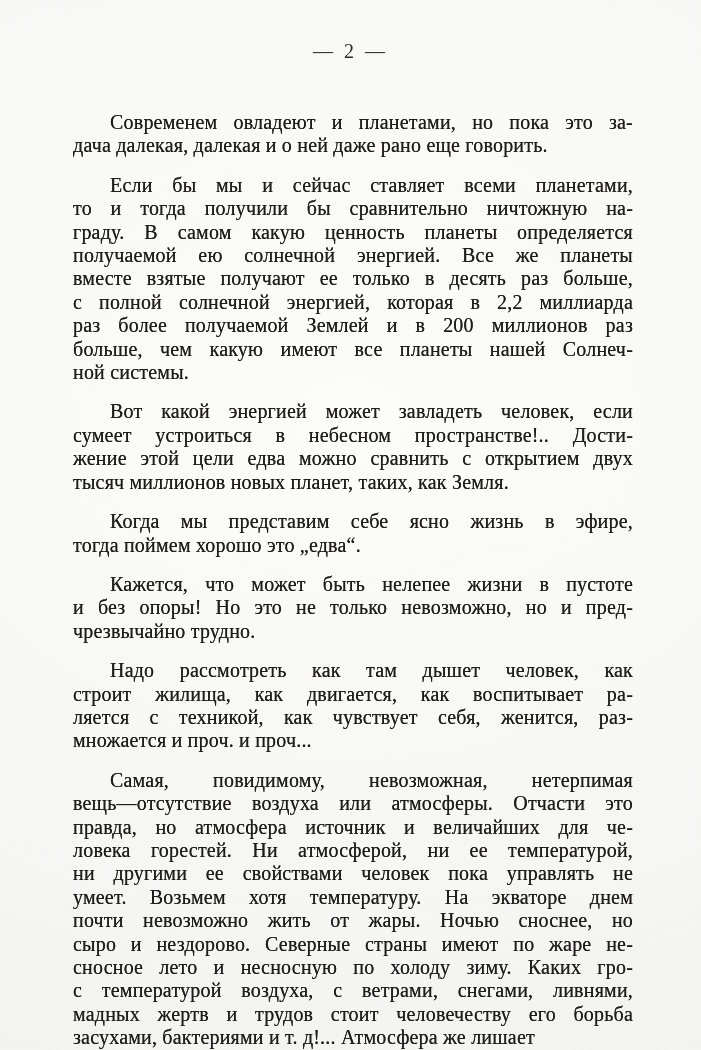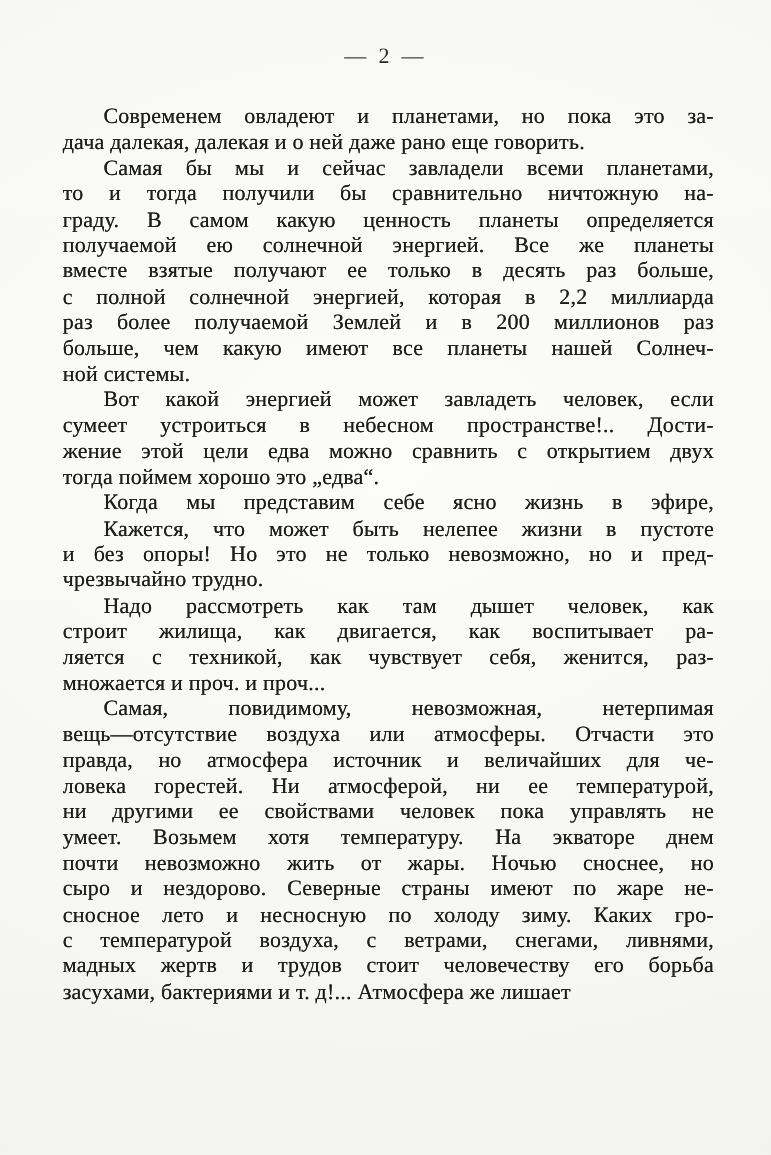--- a/index.html
+++ b/index.html
@@ -34,21 +34,21 @@
     letter-spacing: 3px;
     color: #2a2927;
   }
   .text-block {
     position: absolute;
     left: 57px;
     top: 95px;
     width: 592px;
   }
   .paragraph {
-    margin: 0;
+    margin: 16px;
     padding: 0;
   }
   .line {
     font-size: 20px;
     line-height: 23.4px;
     letter-spacing: 0.2px;
     white-space: normal;
     text-align: justify;
     text-align-last: justify;
     text-shadow: 0 0 0.45px rgba(20, 19, 17, 0.85);
@@ -64,38 +64,39 @@
 <body>
 
 <div class="page">
   <div class="page-number">— 2 —</div>
   <div class="text-block" id="text-block">
       <div class="paragraph">
         <div class="line para-start">Современем овладеют и планетами, но пока это за-</div>
         <div class="line para-end">дача далекая, далекая и о ней даже рано еще говорить.</div>
       </div>
       <div class="paragraph">
-        <div class="line para-start">Самая бы мы и сейчас завладели всеми планетами,</div>
+        <div class="line para-start">Если бы мы и сейчас ставляет всеми планетами,</div>
         <div class="line">то и тогда получили бы сравнительно ничтожную на-</div>
         <div class="line">граду. В самом какую ценность планеты определяется</div>
         <div class="line">получаемой ею солнечной энергией. Все же планеты</div>
         <div class="line">вместе взятые получают ее только в десять раз больше,</div>
         <div class="line">с полной солнечной энергией, которая в 2,2 миллиарда</div>
         <div class="line">раз более получаемой Землей и в 200 миллионов раз</div>
         <div class="line">больше, чем какую имеют все планеты нашей Солнеч-</div>
         <div class="line para-end">ной системы.</div>
       </div>
       <div class="paragraph">
         <div class="line para-start">Вот какой энергией может завладеть человек, если</div>
         <div class="line">сумеет устроиться в небесном пространстве!.. Дости-</div>
         <div class="line">жение этой цели едва можно сравнить с открытием двух</div>
+        <div class="line para-end">тысяч миллионов новых планет, таких, как Земля.</div>
       </div>
       <div class="paragraph">
+        <div class="line para-start">Когда мы представим себе ясно жизнь в эфире,</div>
         <div class="line para-end">тогда поймем хорошо это „едва“.</div>
-        <div class="line para-start">Когда мы представим себе ясно жизнь в эфире,</div>
       </div>
       <div class="paragraph">
         <div class="line para-start">Кажется, что может быть нелепее жизни в пустоте</div>
         <div class="line">и без опоры! Но это не только невозможно, но и пред-</div>
         <div class="line para-end">чрезвычайно трудно.</div>
       </div>
       <div class="paragraph">
         <div class="line para-start">Надо рассмотреть как там дышет человек, как</div>
         <div class="line">строит жилища, как двигается, как воспитывает ра-</div>
         <div class="line">ляется с техникой, как чувствует себя, женится, раз-</div>

